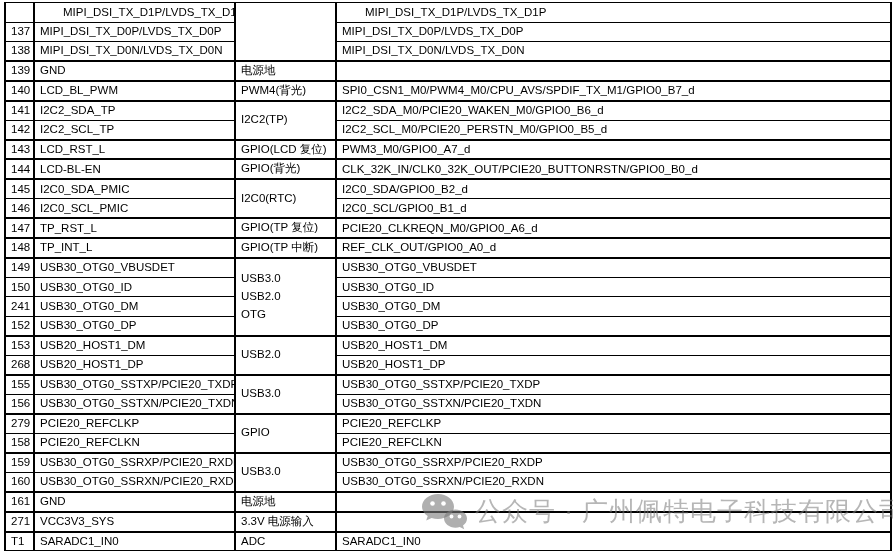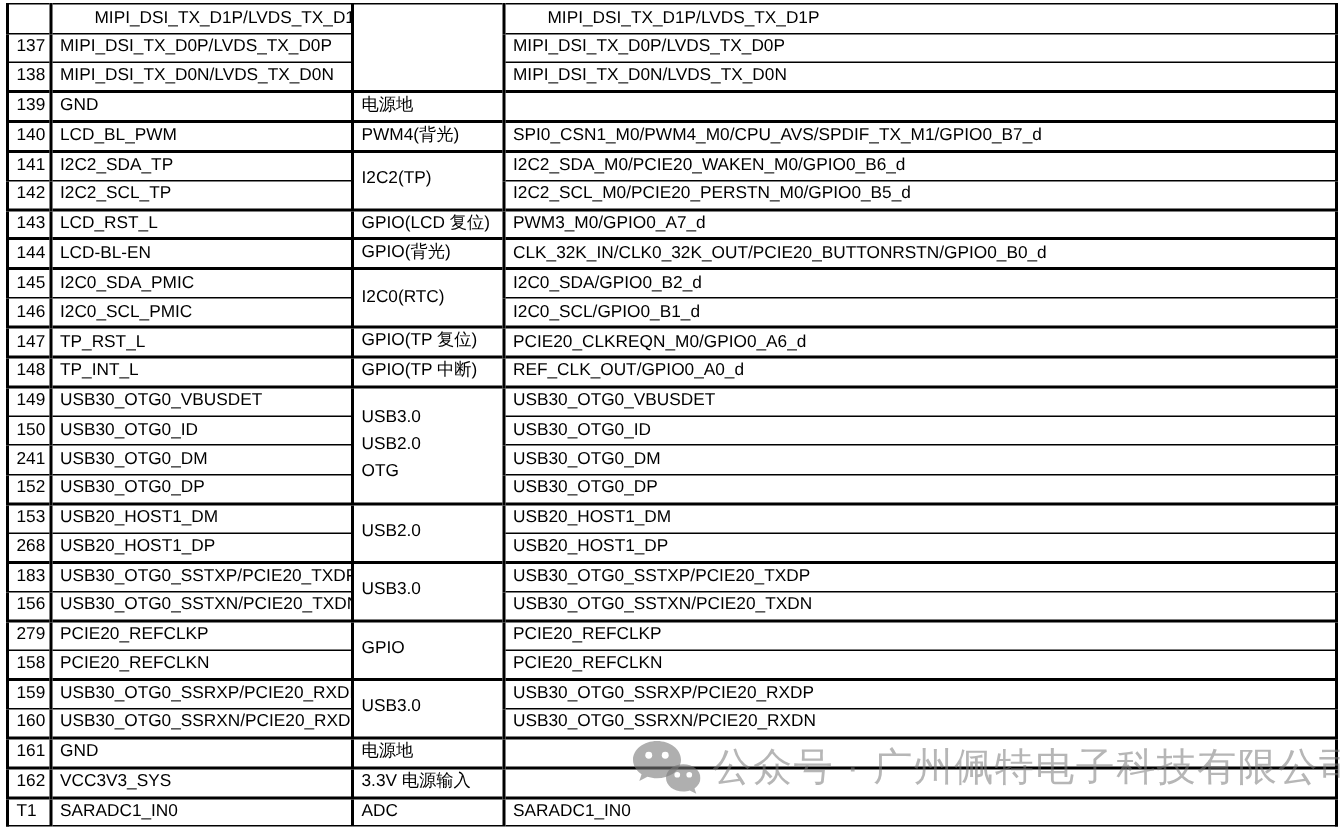--- a/index.html
+++ b/index.html
@@ -169,21 +169,21 @@
           <td class="signal-cell">USB20_HOST1_DM</td>
           <td class="func-cell" rowspan="2">USB2.0</td>
           <td class="alt-cell">USB20_HOST1_DM</td>
         </tr>
         <tr>
           <td class="pin-cell">268</td>
           <td class="signal-cell">USB20_HOST1_DP</td>
           <td class="alt-cell">USB20_HOST1_DP</td>
         </tr>
         <tr class="group-start">
-          <td class="pin-cell">183</td>
+          <td class="pin-cell">155</td>
           <td class="signal-cell">USB30_OTG0_SSTXP/PCIE20_TXDP</td>
           <td class="func-cell" rowspan="2">USB3.0</td>
           <td class="alt-cell">USB30_OTG0_SSTXP/PCIE20_TXDP</td>
         </tr>
         <tr>
           <td class="pin-cell">156</td>
           <td class="signal-cell">USB30_OTG0_SSTXN/PCIE20_TXDN</td>
           <td class="alt-cell">USB30_OTG0_SSTXN/PCIE20_TXDN</td>
         </tr>
         <tr class="group-start">
@@ -208,21 +208,21 @@
           <td class="signal-cell">USB30_OTG0_SSRXN/PCIE20_RXDN</td>
           <td class="alt-cell">USB30_OTG0_SSRXN/PCIE20_RXDN</td>
         </tr>
         <tr class="group-start">
           <td class="pin-cell">161</td>
           <td class="signal-cell">GND</td>
           <td class="func-cell" rowspan="1">电源地</td>
           <td class="alt-cell"></td>
         </tr>
         <tr class="group-start">
-          <td class="pin-cell">162</td>
+          <td class="pin-cell">271</td>
           <td class="signal-cell">VCC3V3_SYS</td>
           <td class="func-cell" rowspan="1">3.3V 电源输入</td>
           <td class="alt-cell"></td>
         </tr>
         <tr class="group-start">
           <td class="pin-cell">T1</td>
           <td class="signal-cell">SARADC1_IN0</td>
           <td class="func-cell" rowspan="1">ADC</td>
           <td class="alt-cell">SARADC1_IN0</td>
         </tr>

